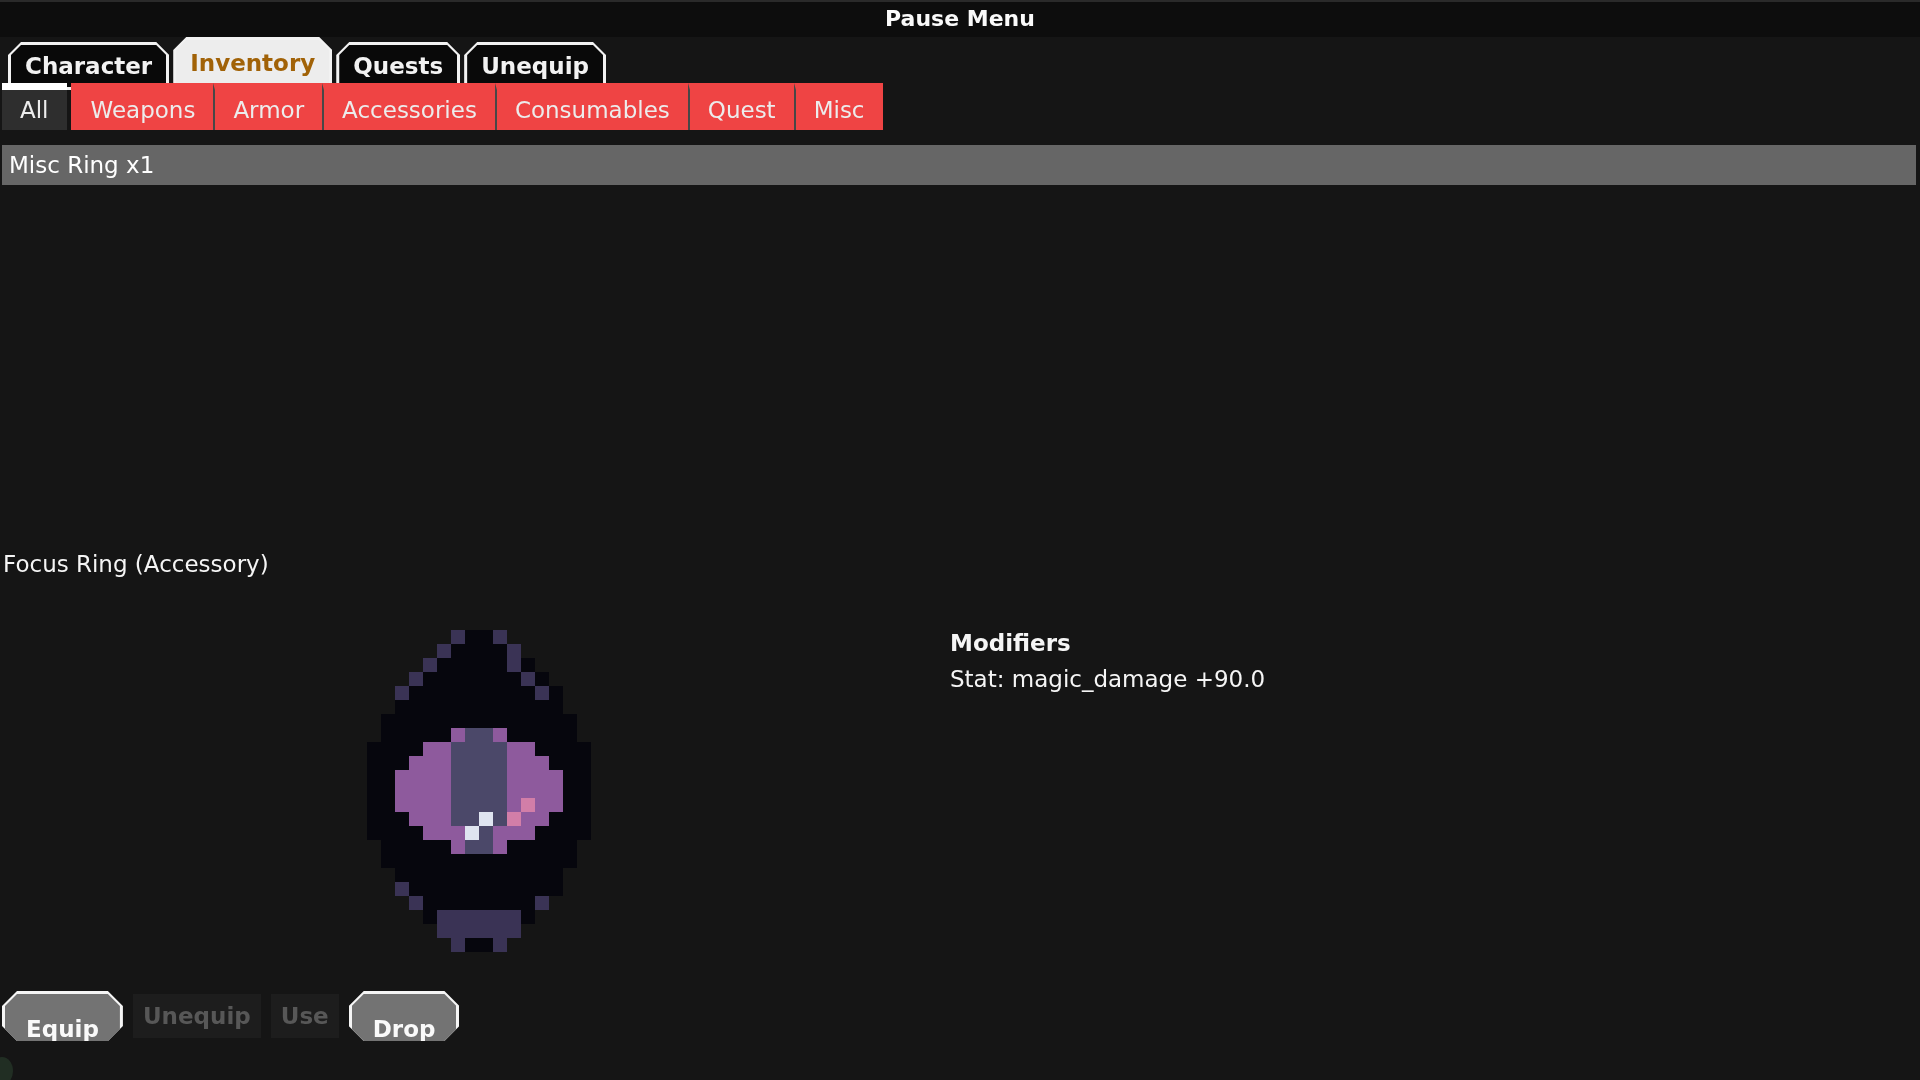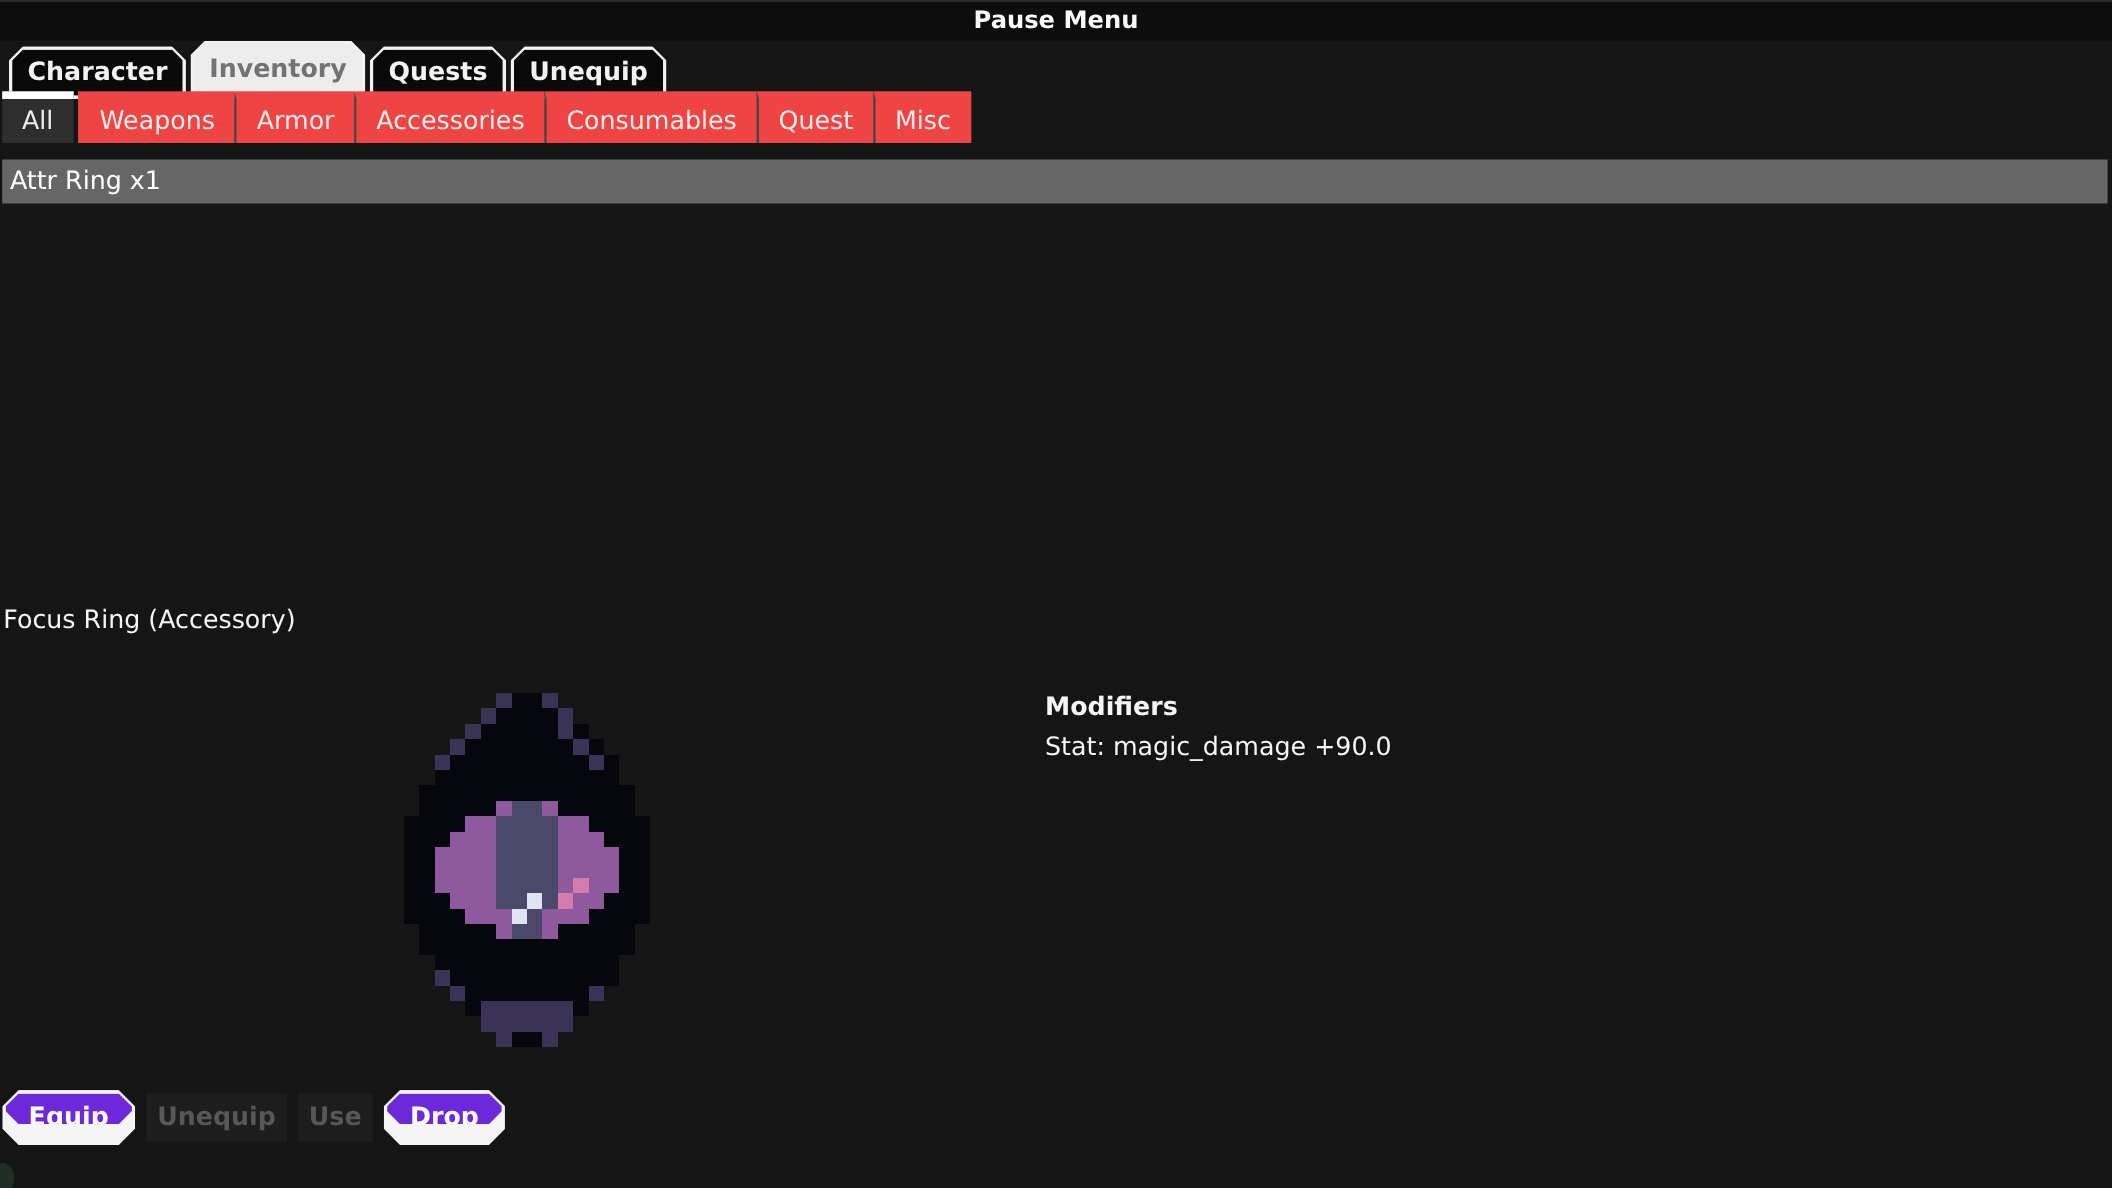--- a/index.html
+++ b/index.html
@@ -32,21 +32,21 @@
     cursor: pointer;
   }
   .tab-inner {
     display: block; height: 100%; box-sizing: border-box;
     background: #090909; color: #f2f2f2;
     clip-path: polygon(10px 0, calc(100% - 10px) 0, 100% 10px, 100% 100%, 0 100%, 0 10px);
     font-weight: bold; font-size: 23px; line-height: 42px; padding: 0 14px;
     white-space: nowrap;
   }
   .tab.selected { height: 53px; }
-  .tab.selected .tab-inner { background: #ededed; color: #737373; line-height: 47px; }
+  .tab.selected .tab-inner { background: #ededed; color: #a16207; line-height: 47px; }
 
   
   .subtabs { position: absolute; top: 83px; left: 2px; display: flex; }
   .subtab {
     height: 40px; line-height: 40px; padding: 0 18px;
     background: #ef4444; color: #ececec; font-size: 23px;
     border-top: 7px solid transparent; cursor: pointer; white-space: nowrap;
   }
   .subtab + .subtab { border-left: 2px solid #474747; }
   .subtab.selected { background: #2e2e2e; border-top-color: #ffffff; }
@@ -76,22 +76,22 @@
     position: absolute; left: 2px; top: 990px; height: 52px;
     display: flex; align-items: center; gap: 10px;
   }
   .btn {
     height: 50px; background: #f5f5f5; padding: 3px; box-sizing: border-box;
     clip-path: polygon(15px 0, calc(100% - 15px) 0, 100% 15px, 100% calc(100% - 15px),
                        calc(100% - 15px) 100%, 15px 100%, 0 calc(100% - 15px), 0 15px);
     cursor: pointer;
   }
   .btn-inner {
-    display: block; height: 28px; line-height: 44px; padding: 0 21px;
-    background: #6d28d9; color: #fafafa; font-weight: bold; font-size: 23px;
+    display: block; height: 28px; line-height: 44px; padding: 13px 21px;
+    background: #737373; color: #fafafa; font-weight: bold; font-size: 23px;
     clip-path: polygon(12px 0, calc(100% - 12px) 0, 100% 12px, 100% calc(100% - 12px),
                        calc(100% - 12px) 100%, 12px 100%, 0 calc(100% - 12px), 0 12px);
     white-space: nowrap;
   }
   .btn-disabled {
     height: 44px; line-height: 44px; padding: 0 10px;
     background: #1d1d1d; color: #575757; font-weight: 600; font-size: 23px;
     white-space: nowrap;
   }
 
@@ -135,21 +135,21 @@
       <div class="subtab selected">All</div>
       <div class="subtab">Weapons</div>
       <div class="subtab">Armor</div>
       <div class="subtab">Accessories</div>
       <div class="subtab">Consumables</div>
       <div class="subtab">Quest</div>
       <div class="subtab">Misc</div>
     </nav>
 
   <div class="inv-list" id="inventory-list">
-      <div class="inv-row selected">Attr Ring x1</div>
+      <div class="inv-row selected">Misc Ring x1</div>
     </div>
 
   <div>
     <div class="item-name">Focus Ring (Accessory)</div>
     <svg class="item-image" id="item-image" xmlns="http://www.w3.org/2000/svg" width="224" height="322" viewBox="0 0 224 322" shape-rendering="crispEdges">
         <rect x="84" y="0" width="14" height="14" fill="#3a3355"></rect>
         <rect x="98" y="0" width="14" height="14" fill="#06060d"></rect>
         <rect x="112" y="0" width="14" height="14" fill="#06060d"></rect>
         <rect x="126" y="0" width="14" height="14" fill="#3a3355"></rect>
         <rect x="70" y="14" width="14" height="14" fill="#3a3355"></rect>

